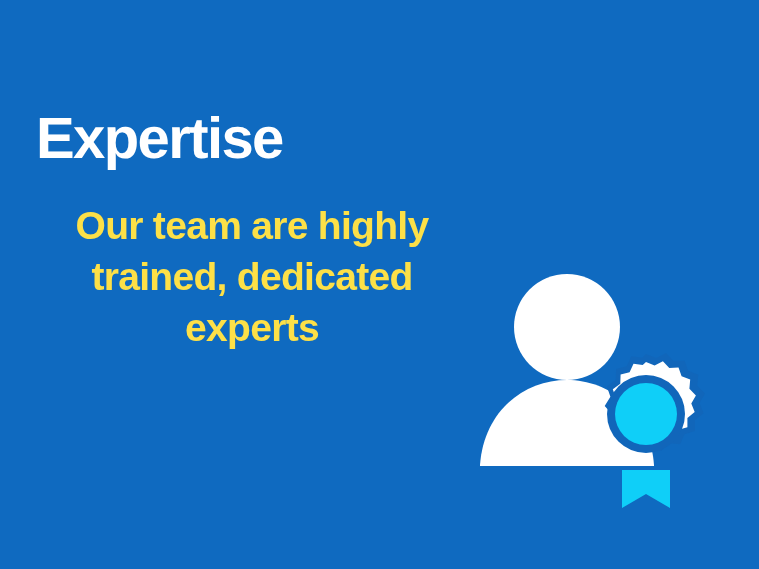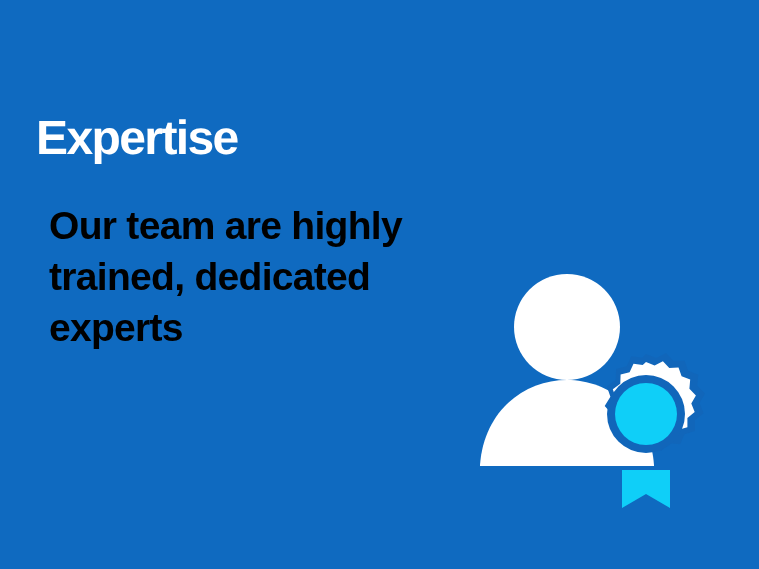--- a/index.html
+++ b/index.html
@@ -22,36 +22,37 @@
   .text-block {
     position: absolute;
     left: 36px;
     top: 100px;
     width: 470px;
   }
   .headline {
     margin: 0;
     color: #ffffff;
     font-family: "Liberation Sans", sans-serif;
-    font-size: 48px;
+    font-size: 58px;
     line-height: 78px;
     font-weight: 700;
     letter-spacing: -1.6px;
     white-space: nowrap;
     text-rendering: geometricPrecision;
   }
   .subheadline {
-    margin: 22px 0 0 13px;
-    color: #000000;
+    margin: 22px 0 0 1px;
+    color: #fde047;
     font-family: "Liberation Sans", sans-serif;
     font-size: 39px;
     line-height: 51px;
     font-weight: 700;
     letter-spacing: -0.7px;
     max-width: 430px;
+    text-align: center;
   }
 
   
   .icon-art {
     position: absolute;
     left: 462px;
     top: 258px;
     width: 250px;
     height: 255px;
   }

